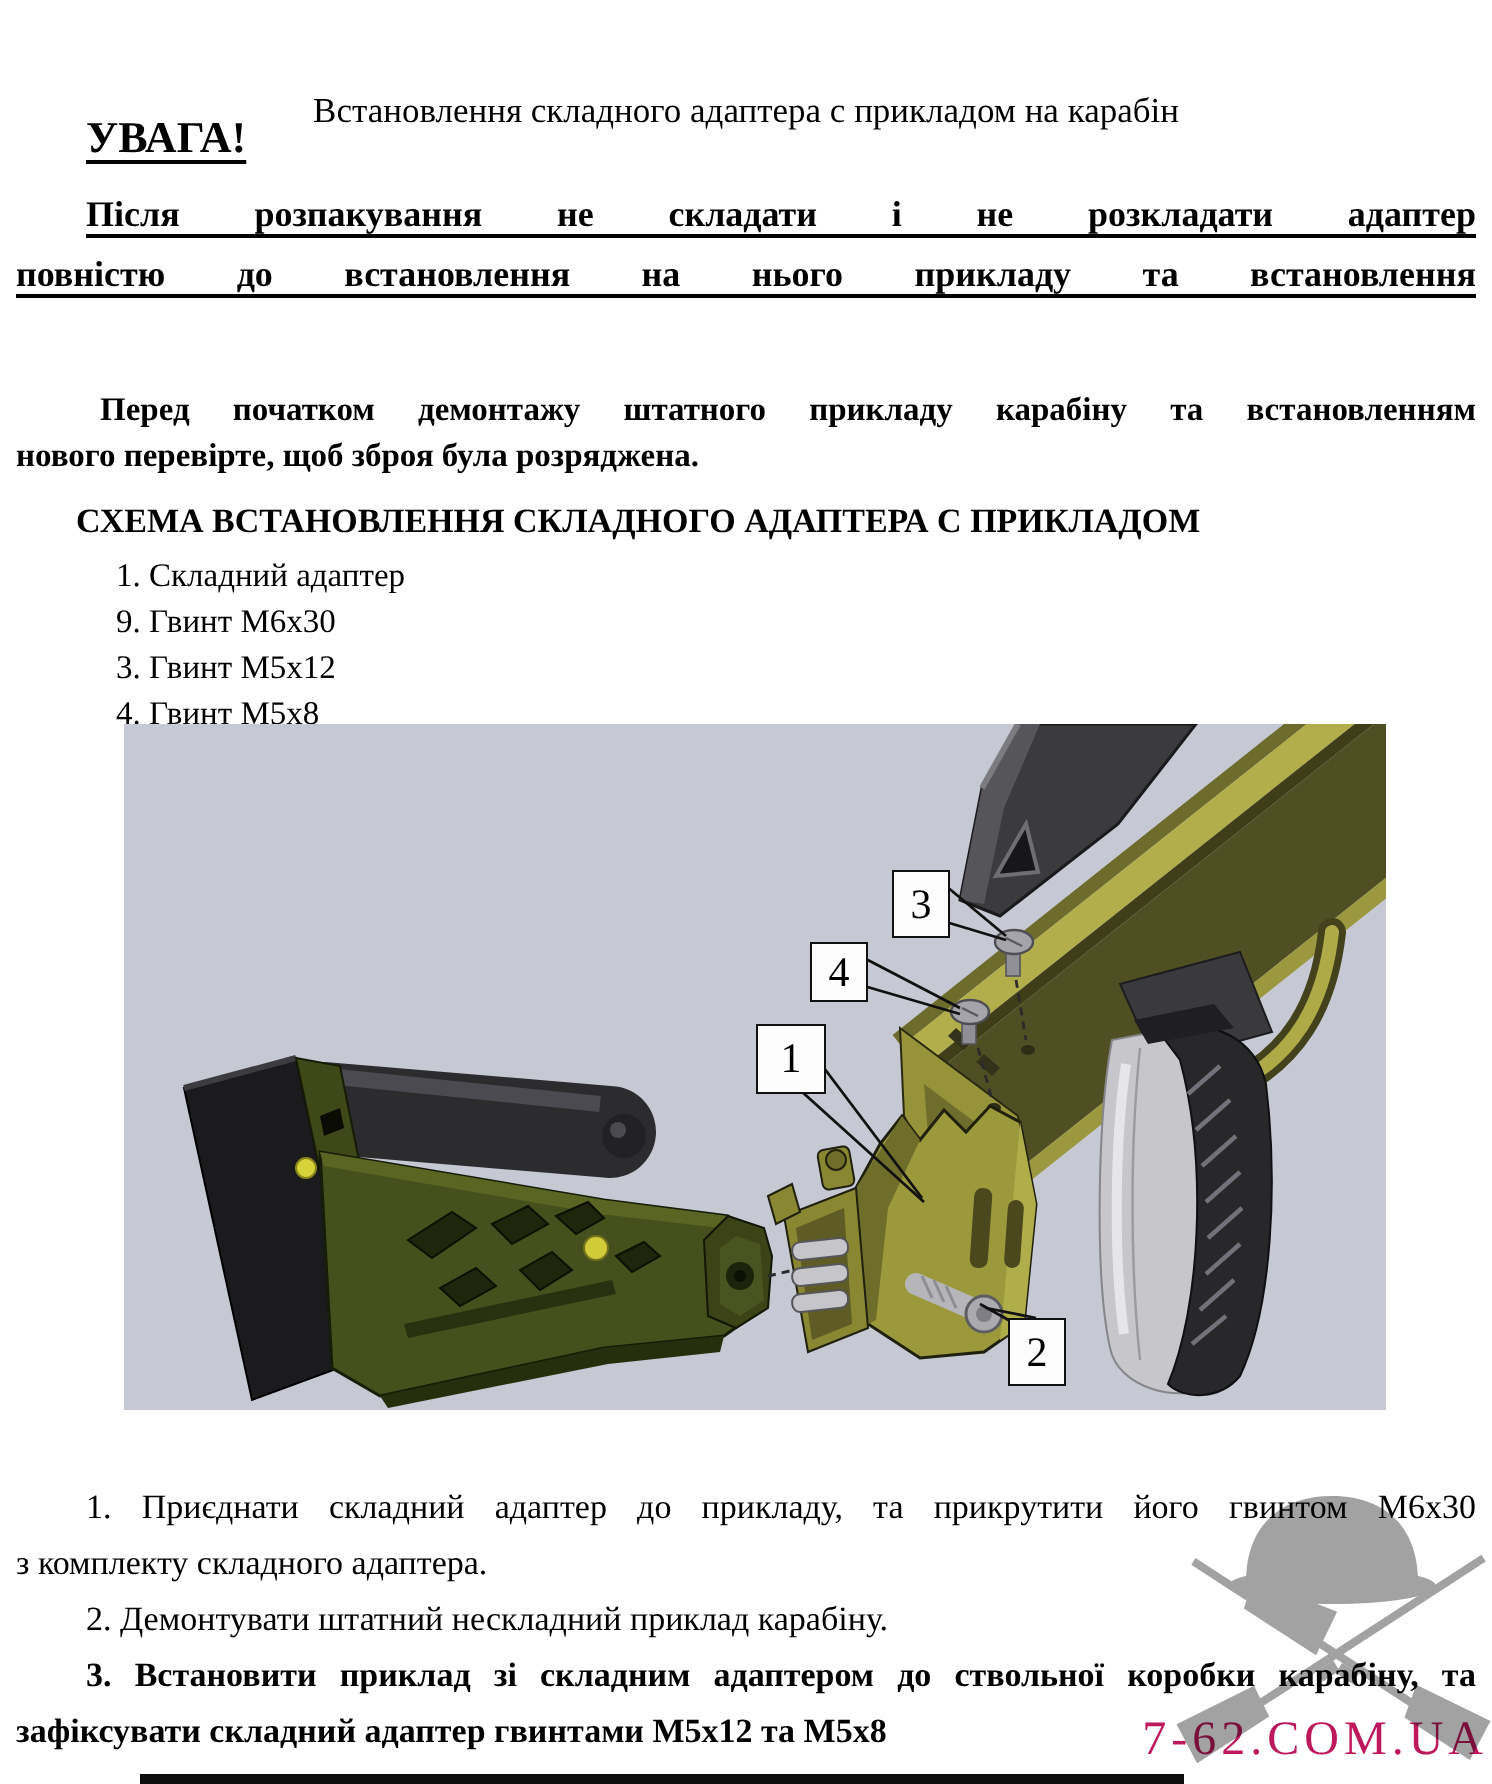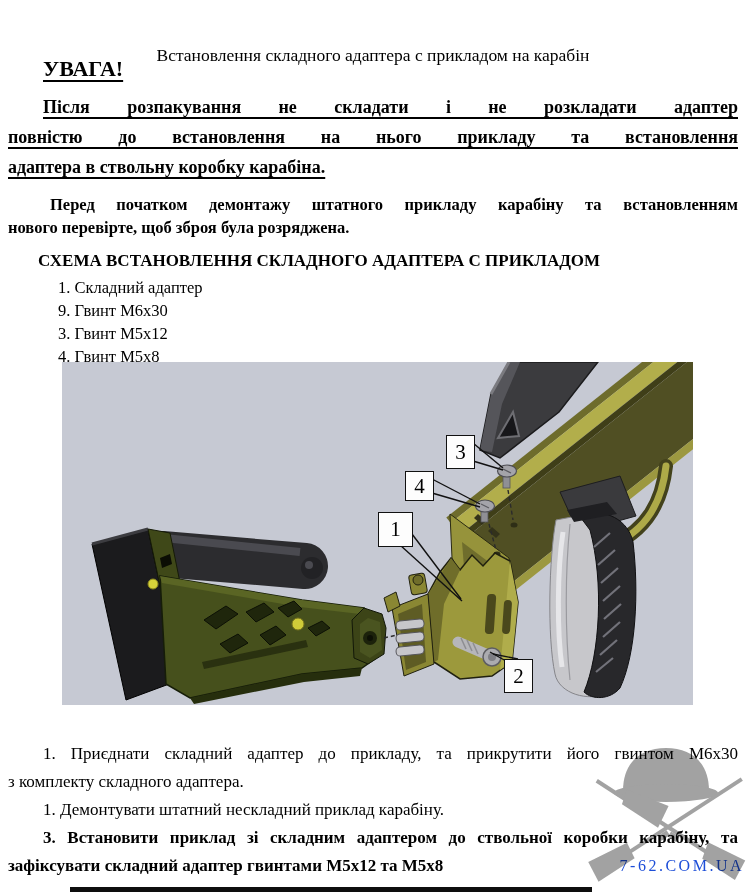--- a/index.html
+++ b/index.html
@@ -26,36 +26,35 @@
   .figure{left:62px;top:362px;width:631px;height:343px;background:#c6c9d3;z-index:1;}
   .callout{position:absolute;background:#fdfdfd;border:1.6px solid #111;
            display:flex;align-items:center;justify-content:center;
            font-size:21px;font-family:"Liberation Serif",serif;}
   .co1{left:316px;top:150px;width:33px;height:33px;}
   .co2{left:442px;top:297px;width:27px;height:32px;}
   .co3{left:384px;top:73px;width:27px;height:32px;}
   .co4{left:343px;top:109px;width:27px;height:28px;}
   
   .wm{left:571px;top:734px;width:176px;height:150px;z-index:3;mix-blend-mode:multiply;pointer-events:none;}
-  .wm-text{right:2px;top:857px;font-size:16px;letter-spacing:2.5px;color:#1d4ed8;z-index:1;}
+  .wm-text{right:2px;top:857px;font-size:24px;letter-spacing:2.5px;color:#be185d;z-index:1;}
   .bottom-bar{left:70px;top:887px;width:522px;height:5px;background:#0e0e0e;}
 </style>
 </head>
 <body>
 
 <div id="page">
 
   <div class="abs doc-title">Встановлення складного адаптера с прикладом на карабін</div>
 
   <div class="abs attn">УВАГА!</div>
 
   <div class="abs warning">
     <div class="jline ind">Після розпакування не складати і не розкладати адаптер</div>
     <div class="jline">повністю до встановлення на нього прикладу та встановлення</div>
-    <div>адаптера в ствольну коробку карабіна.</div>
   </div>
 
   <div class="abs precheck">
     <div class="jline ind2">Перед початком демонтажу штатного прикладу карабіну та встановленням</div>
     <div>нового перевірте, щоб зброя була розряджена.</div>
   </div>
 
   <div class="abs schema-h">СХЕМА ВСТАНОВЛЕННЯ СКЛАДНОГО АДАПТЕРА С ПРИКЛАДОМ</div>
 
   <div class="abs parts">
@@ -208,21 +207,21 @@
     <div class="callout co2">2</div>
     <div class="callout co3">3</div>
     <div class="callout co4">4</div>
   </div>
 
   <div class="abs step1 steps">
     <div class="jline ind">1. Приєднати складний адаптер до прикладу, та прикрутити його гвинтом М6х30</div>
     <div>з комплекту складного адаптера.</div>
   </div>
   <div class="abs step2 steps">
-    <div class="ind">1. Демонтувати штатний нескладний приклад карабіну.</div>
+    <div class="ind">2. Демонтувати штатний нескладний приклад карабіну.</div>
   </div>
   <div class="abs step3 steps">
     <div class="jline ind">3. Встановити приклад зі складним адаптером до ствольної коробки карабіну, та</div>
     <div>зафіксувати складний адаптер гвинтами М5х12 та М5х8</div>
   </div>
 
   <div class="abs wm-text">7-62.COM.UA</div>
   <svg class="abs wm" width="176" height="150" viewBox="0 0 176 150">
     <g fill="#8e8e8e" opacity="0.82">
       <g>

